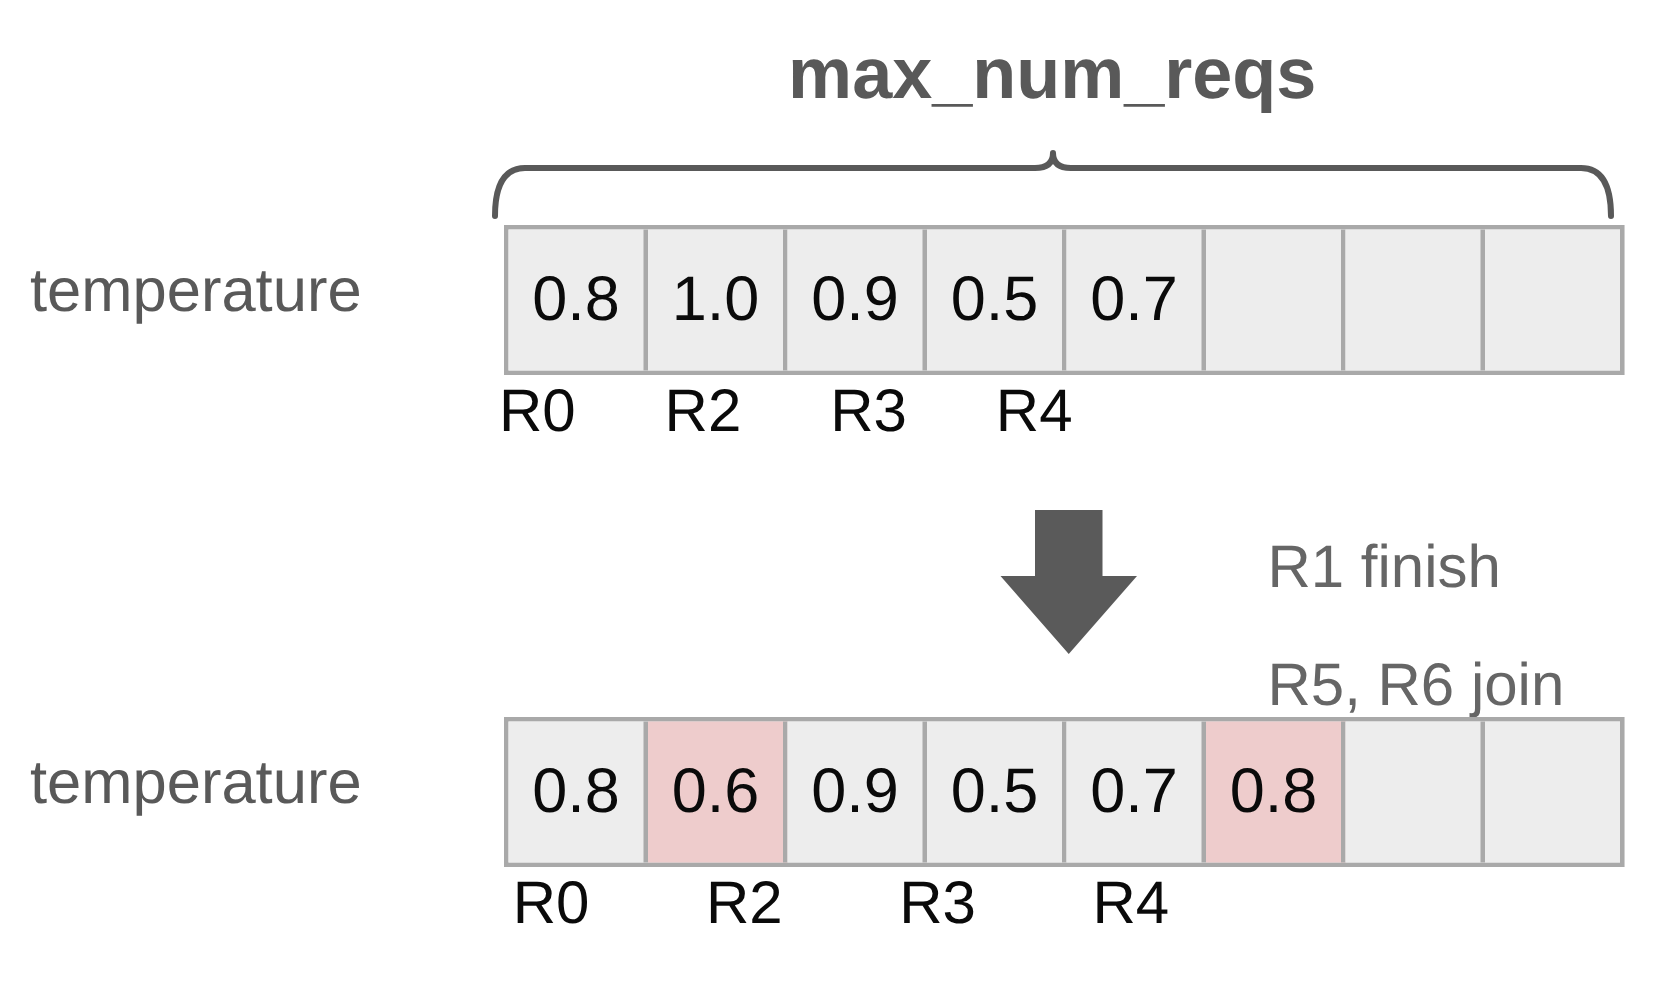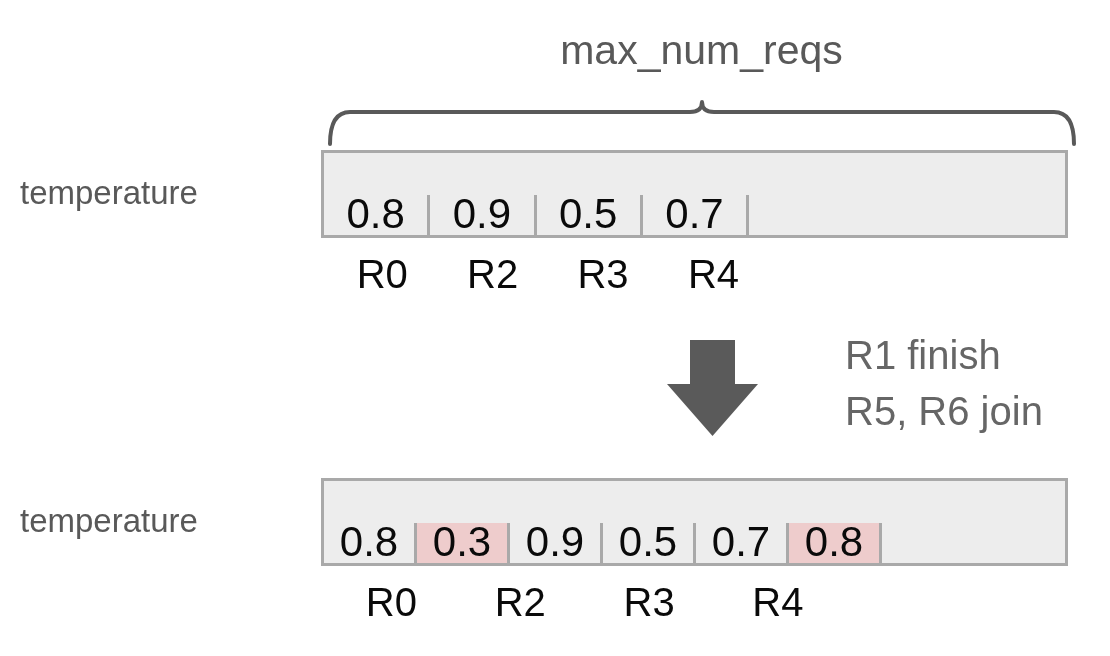--- a/index.html
+++ b/index.html
@@ -24,58 +24,58 @@
     height: 656px;
   }
 
   
   .brace-caption {
     position: absolute;
     left: 328px;
     top: 26px;
     width: 747px;
     text-align: center;
-    font-size: 41px;
+    font-size: 48px;
     color: #595959;
     letter-spacing: 0px;
     line-height: 48px;
     white-space: nowrap;
+    font-weight: bold;
   }
 
   .brace-svg {
     position: absolute;
     left: 320px;
     top: 100px;
     width: 764px;
     height: 46px;
   }
 
   
   .row-label {
     position: absolute;
-    font-size: 33px;
+    font-size: 41px;
     color: #595959;
     line-height: 48px;
     white-space: nowrap;
     text-align: left;
   }
   .row-label.r1 { left: 20px; top: 169px; }
   .row-label.r2 { left: 20px; top: 497px; }
 
   
   .cells {
     position: absolute;
-    left: 321px;
+    left: 336px;
     display: flex;
     width: 747px;
-    height: 88px;
+    height: 100px;
     box-sizing: border-box;
     border: 3px solid #a9a9a9;
     background: #ededed;
-    align-items: flex-end;
   }
   .cells.row-top { top: 150px; }
   .cells.row-bottom { top: 478px; }
 
   .cell {
     flex: 1 1 0;
     min-width: 0;
     box-sizing: border-box;
     border-right: 3px solid #a9a9a9;
     background: #ededed;
@@ -90,21 +90,21 @@
   .cell:last-child { border-right: none; }
   .cell.highlight { background: #eecccc; }
   .cell .cell-value {
     display: block;
     margin-top: -2px;
   }
 
   
   .ticks {
     position: absolute;
-    left: 340px;
+    left: 316px;
     display: flex;
     width: 747px;
     height: 48px;
     gap: 26px;
   }
   .ticks.row-top { top: 250px; }
   .ticks.row-bottom { top: 578px; }
   .tick {
     flex: 1 1 0;
     min-width: 0;
@@ -128,38 +128,41 @@
   .note {
     position: absolute;
     left: 845px;
     top: 327px;
     font-size: 40px;
     color: #666666;
     line-height: 56px;
     white-space: nowrap;
     text-align: left;
   }
-  .note .note-line { display: block; }
+  .note .note-line { display: block; margin-top: 23px; }
 </style>
 </head>
 <body>
 
 <div class="stage">
 
   <div class="brace-caption">max_num_reqs</div>
 
   <svg class="brace-svg" viewBox="0 0 764 46">
     <path d="M 10 44 Q 10 12 30 12 L 370 12 Q 382 12 382 2 Q 382 12 394 12 L 734 12 Q 754 12 754 44" fill="none" stroke="#595959" stroke-width="4" stroke-linecap="round" stroke-linejoin="round"></path>
   </svg>
 
   <div class="row-label r1">temperature</div>
 
   <div class="cells row-top">
     <div class="cell">
       <span class="cell-value">0.8</span>
+    </div>
+    <div class="cell">
+      <span class="cell-value">1.0</span>
     </div>
     <div class="cell">
       <span class="cell-value">0.9</span>
     </div>
     <div class="cell">
       <span class="cell-value">0.5</span>
     </div>
     <div class="cell">
       <span class="cell-value">0.7</span>
     </div>
@@ -193,21 +196,21 @@
     <span class="note-line">R5, R6 join</span>
   </div>
 
   <div class="row-label r2">temperature</div>
 
   <div class="cells row-bottom">
     <div class="cell">
       <span class="cell-value">0.8</span>
     </div>
     <div class="cell highlight">
-      <span class="cell-value">0.3</span>
+      <span class="cell-value">0.6</span>
     </div>
     <div class="cell">
       <span class="cell-value">0.9</span>
     </div>
     <div class="cell">
       <span class="cell-value">0.5</span>
     </div>
     <div class="cell">
       <span class="cell-value">0.7</span>
     </div>

